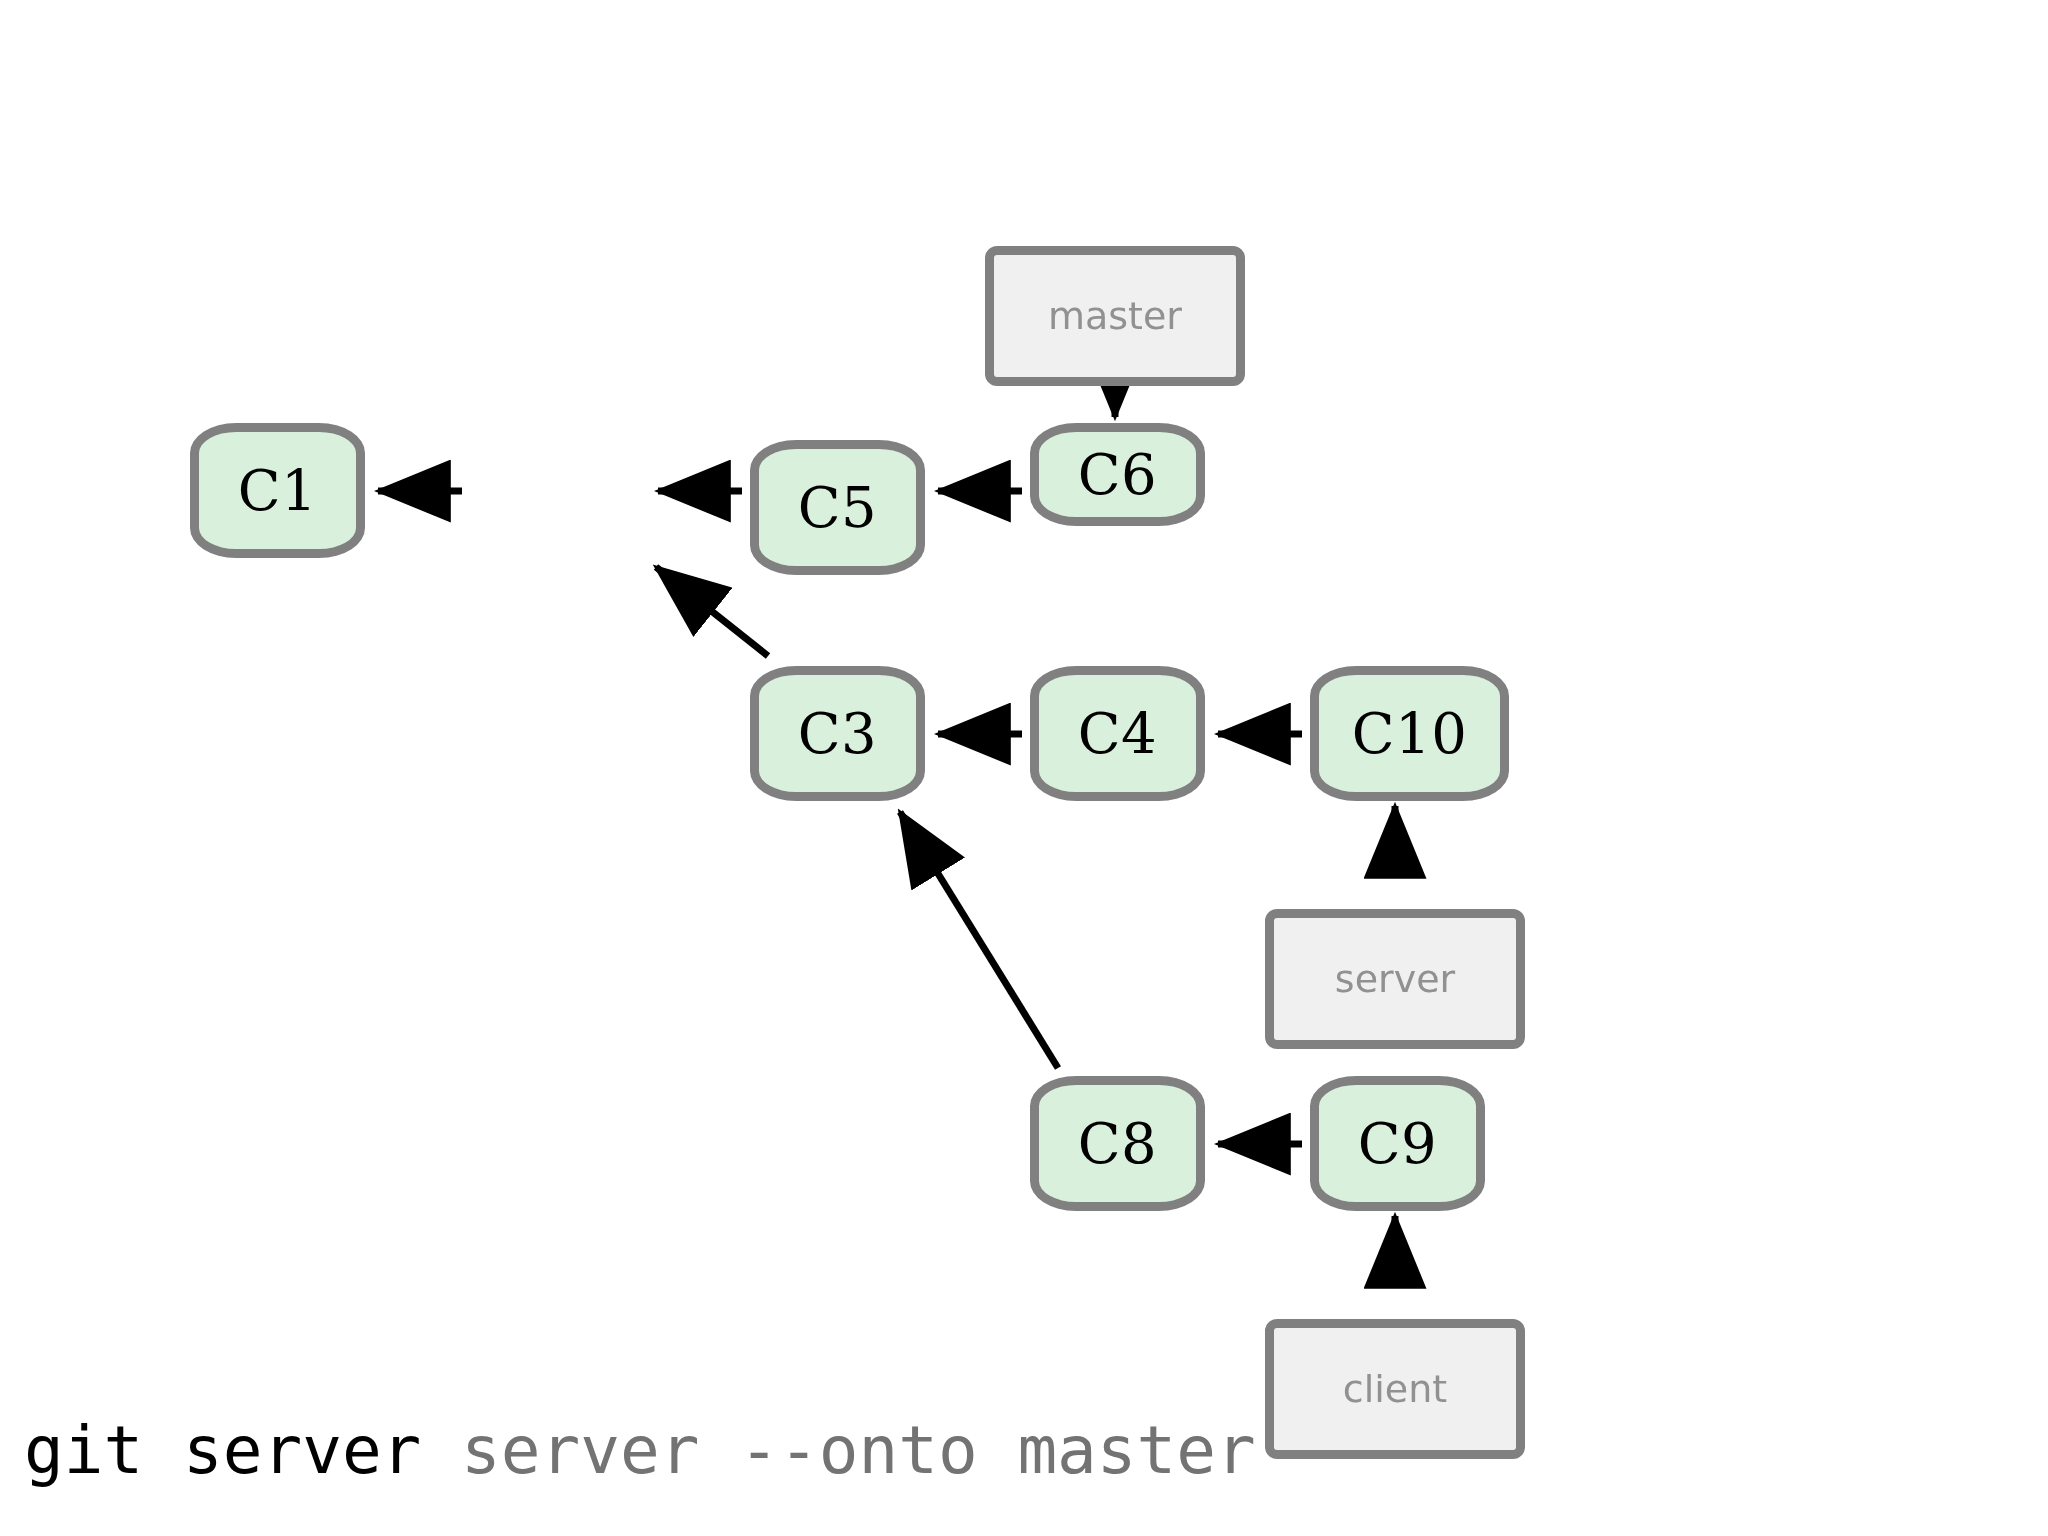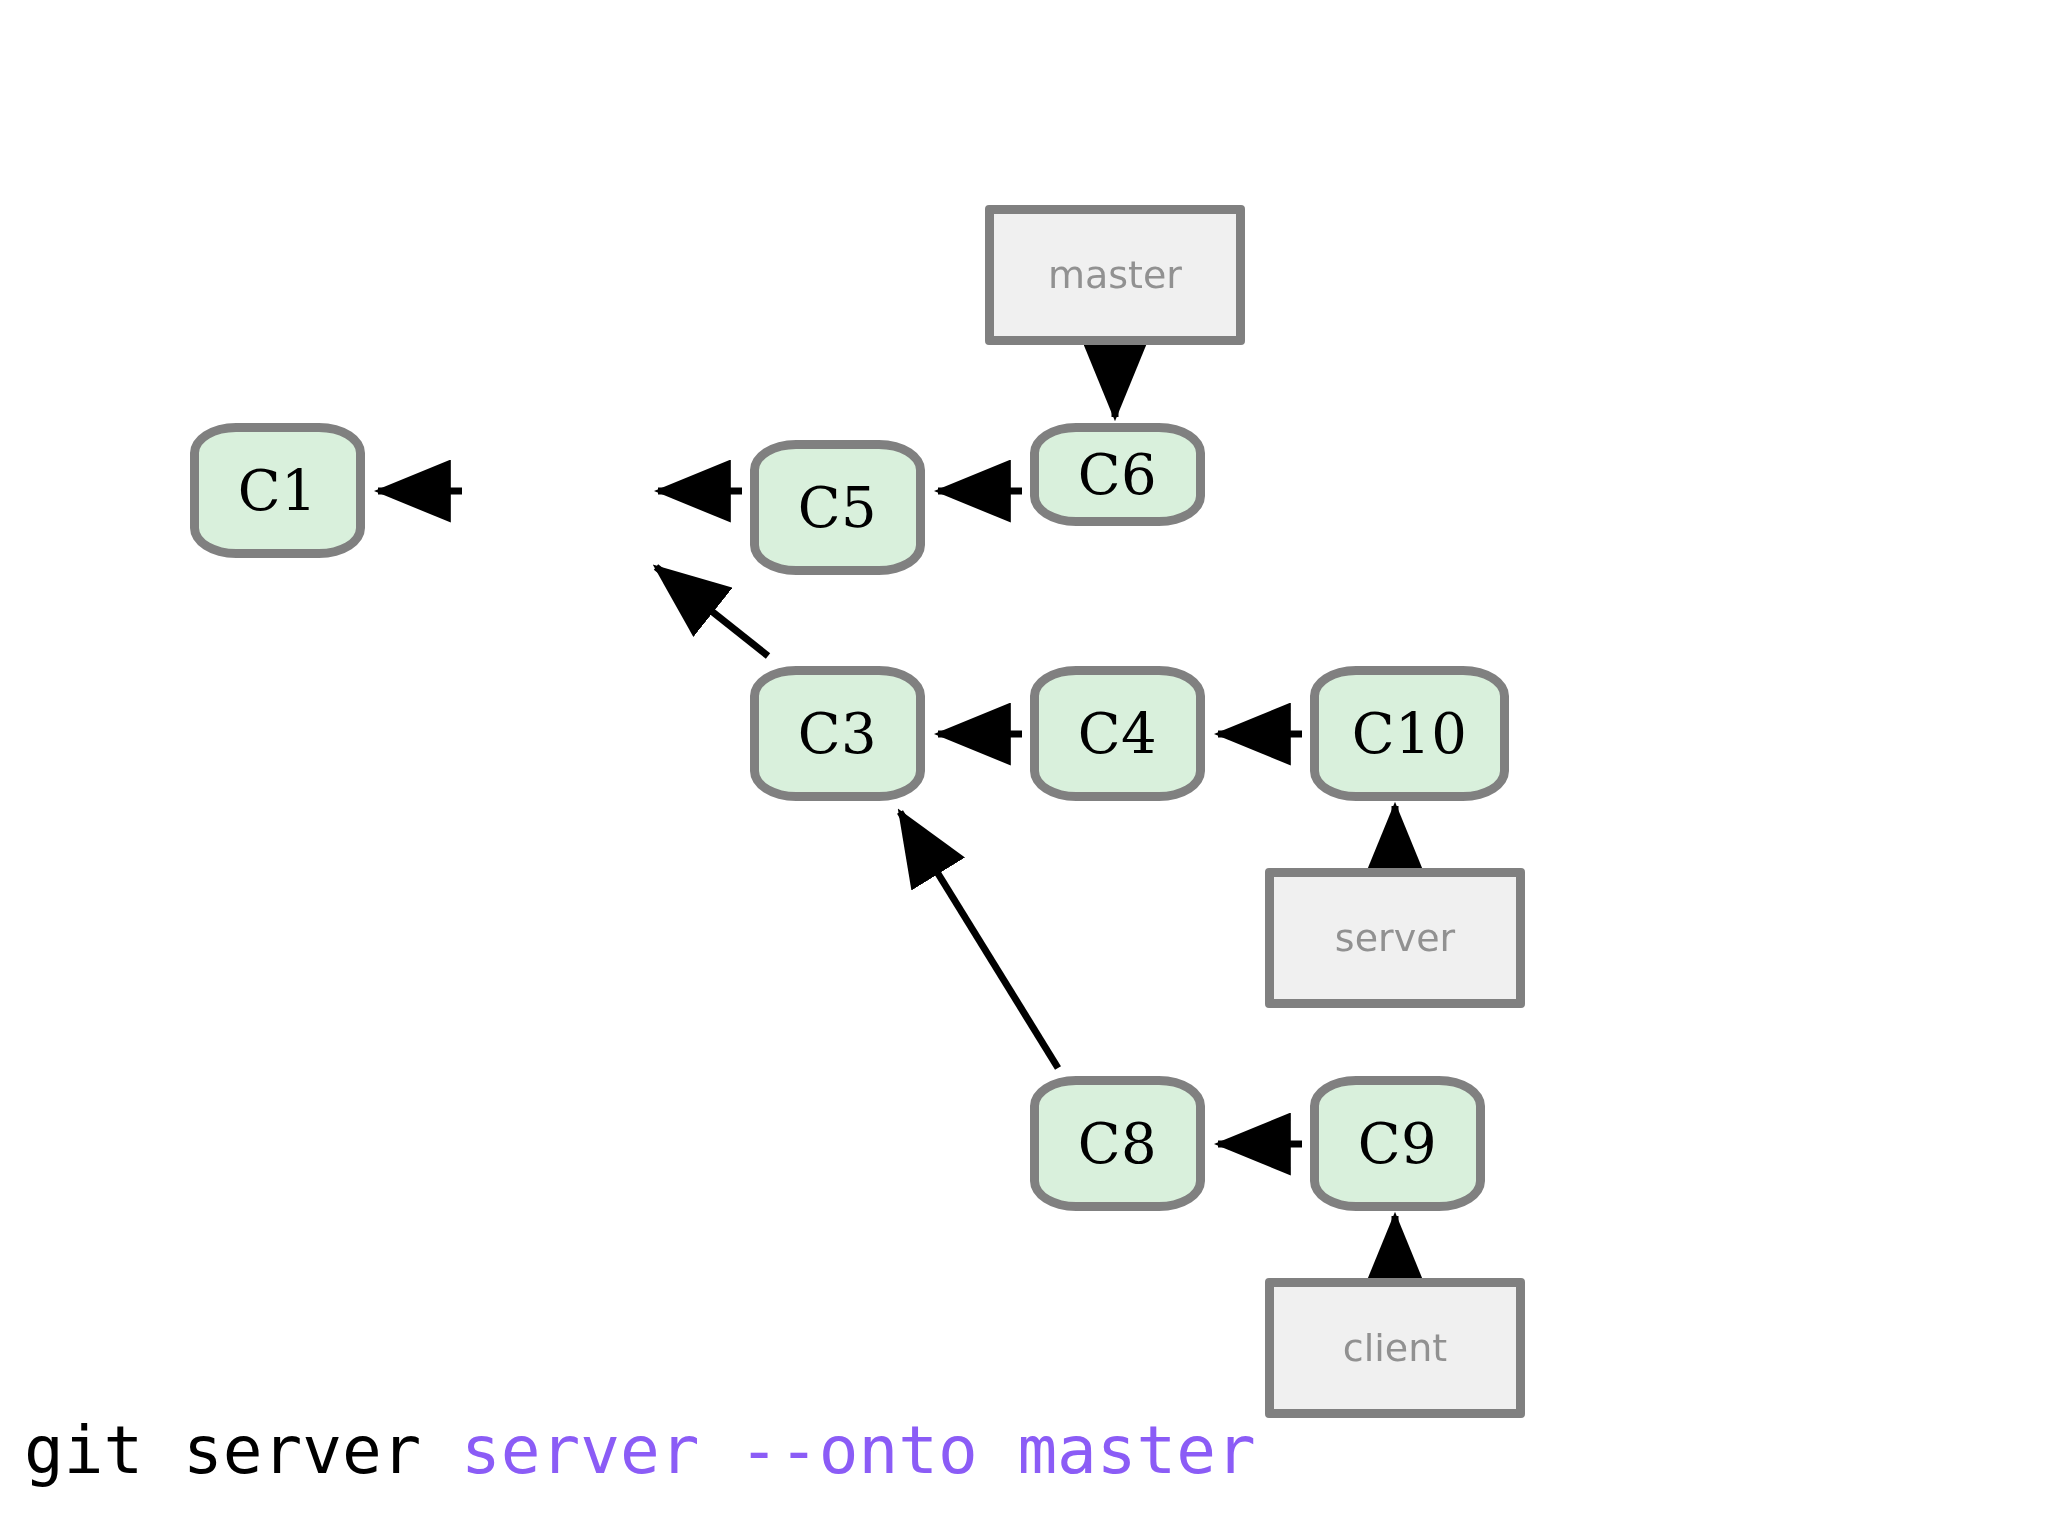--- a/index.html
+++ b/index.html
@@ -47,43 +47,44 @@
     line-height: 1;
     letter-spacing: 0.5px;
   }
 
   
   .branch {
     position: absolute;
     box-sizing: border-box;
     background: #f0f0f0;
     border: 9px solid #808080;
-    border-radius: 4px;
+    border-radius: 12px;
     display: flex;
     align-items: center;
     justify-content: center;
     color: #919191;
     font-family: "DejaVu Sans", sans-serif;
     font-size: 38px;
     line-height: 1;
+    margin-top: 41px;
   }
 
   
   #caption {
     position: absolute;
     left: 24px;
     top: 1418px;
     white-space: pre;
     font-family: "DejaVu Sans Mono", monospace;
     font-size: 66px;
     line-height: 1;
     color: #000000;
   }
   #caption .cmd { color: #000000; }
-  #caption .args { color: #8b5cf6; margin-top: 36px; }
+  #caption .args { color: #737373; margin-top: 36px; }
 </style>
 </head>
 <body>
 
 <div id="stage">
 
   <svg id="edges" viewBox="0 0 2048 1536" width="2048" height="1536" xmlns="http://www.w3.org/2000/svg">
     <defs>
       <marker id="ah" markerWidth="11" markerHeight="9" refX="10.4" refY="4.5" orient="auto" markerUnits="strokeWidth">
         <path d="M0,0 L11,4.5 L0,9 z" fill="#000000"></path>

